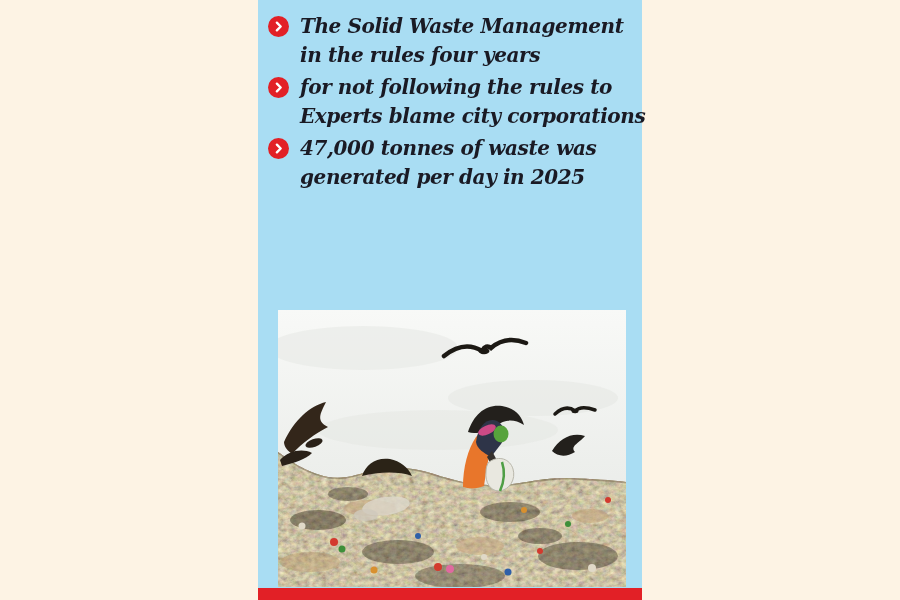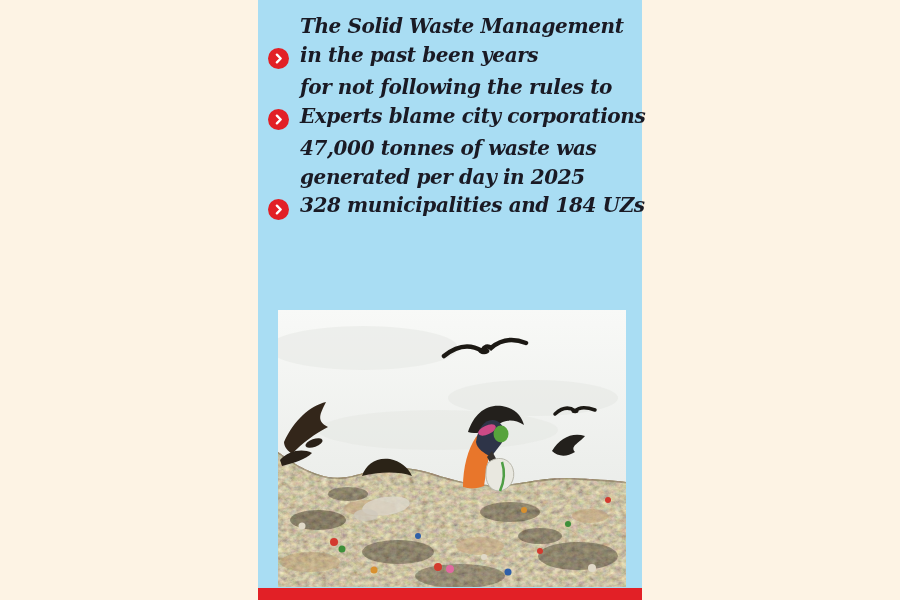--- a/index.html
+++ b/index.html
@@ -18,21 +18,21 @@
     background: #a9ddf3;
   }
   .bullets {
     position: absolute;
     left: 0; top: 0; right: 0;
     padding: 12px 6px 0 10px;
     box-sizing: border-box;
   }
   .bullet {
     display: flex;
-    align-items: flex-end;
+    align-items: flex-start;
     margin-bottom: 4px;
   }
   .bullet-icon {
     flex: none;
     width: 21px; height: 21px;
     border-radius: 50%;
     background: #e22026;
     margin: 4px 11px 0 0;
     display: flex; align-items: center; justify-content: center;
   }
@@ -69,21 +69,21 @@
     <div class="bullets">
 
       <div class="bullet">
         <span class="bullet-icon">
           <svg width="13" height="13" viewBox="0 0 24 24">
               <path d="M9 5 L16 12 L9 19" stroke="#ffffff" stroke-width="4.5" fill="none" stroke-linecap="round" stroke-linejoin="round"></path>
             </svg>
         </span>
         <div class="bullet-text">
           <div class="line">The Solid Waste Management</div>
-          <div class="line">in the past been years</div>
+          <div class="line">in the rules four years</div>
         </div>
       </div>
 
       <div class="bullet">
         <span class="bullet-icon">
           <svg width="13" height="13" viewBox="0 0 24 24">
               <path d="M9 5 L16 12 L9 19" stroke="#ffffff" stroke-width="4.5" fill="none" stroke-linecap="round" stroke-linejoin="round"></path>
             </svg>
         </span>
         <div class="bullet-text">
@@ -94,21 +94,20 @@
 
       <div class="bullet">
         <span class="bullet-icon">
           <svg width="13" height="13" viewBox="0 0 24 24">
               <path d="M9 5 L16 12 L9 19" stroke="#ffffff" stroke-width="4.5" fill="none" stroke-linecap="round" stroke-linejoin="round"></path>
             </svg>
         </span>
         <div class="bullet-text">
           <div class="line">47,000 tonnes of waste was</div>
           <div class="line">generated per day in 2025</div>
-          <div class="line">328 municipalities and 184 UZs</div>
         </div>
       </div>
 
     </div>
 
     <div class="photo" role="img" aria-label="Waste picker in an orange sari with green headscarf collecting waste into a white sack on a garbage mound while black kites fly overhead">
       <svg width="348" height="277" viewBox="0 0 348 277">
         <defs>
           <linearGradient id="skyGrad" x1="0" y1="0" x2="0" y2="1">
             <stop offset="0" stop-color="#f8f9f7"></stop>

